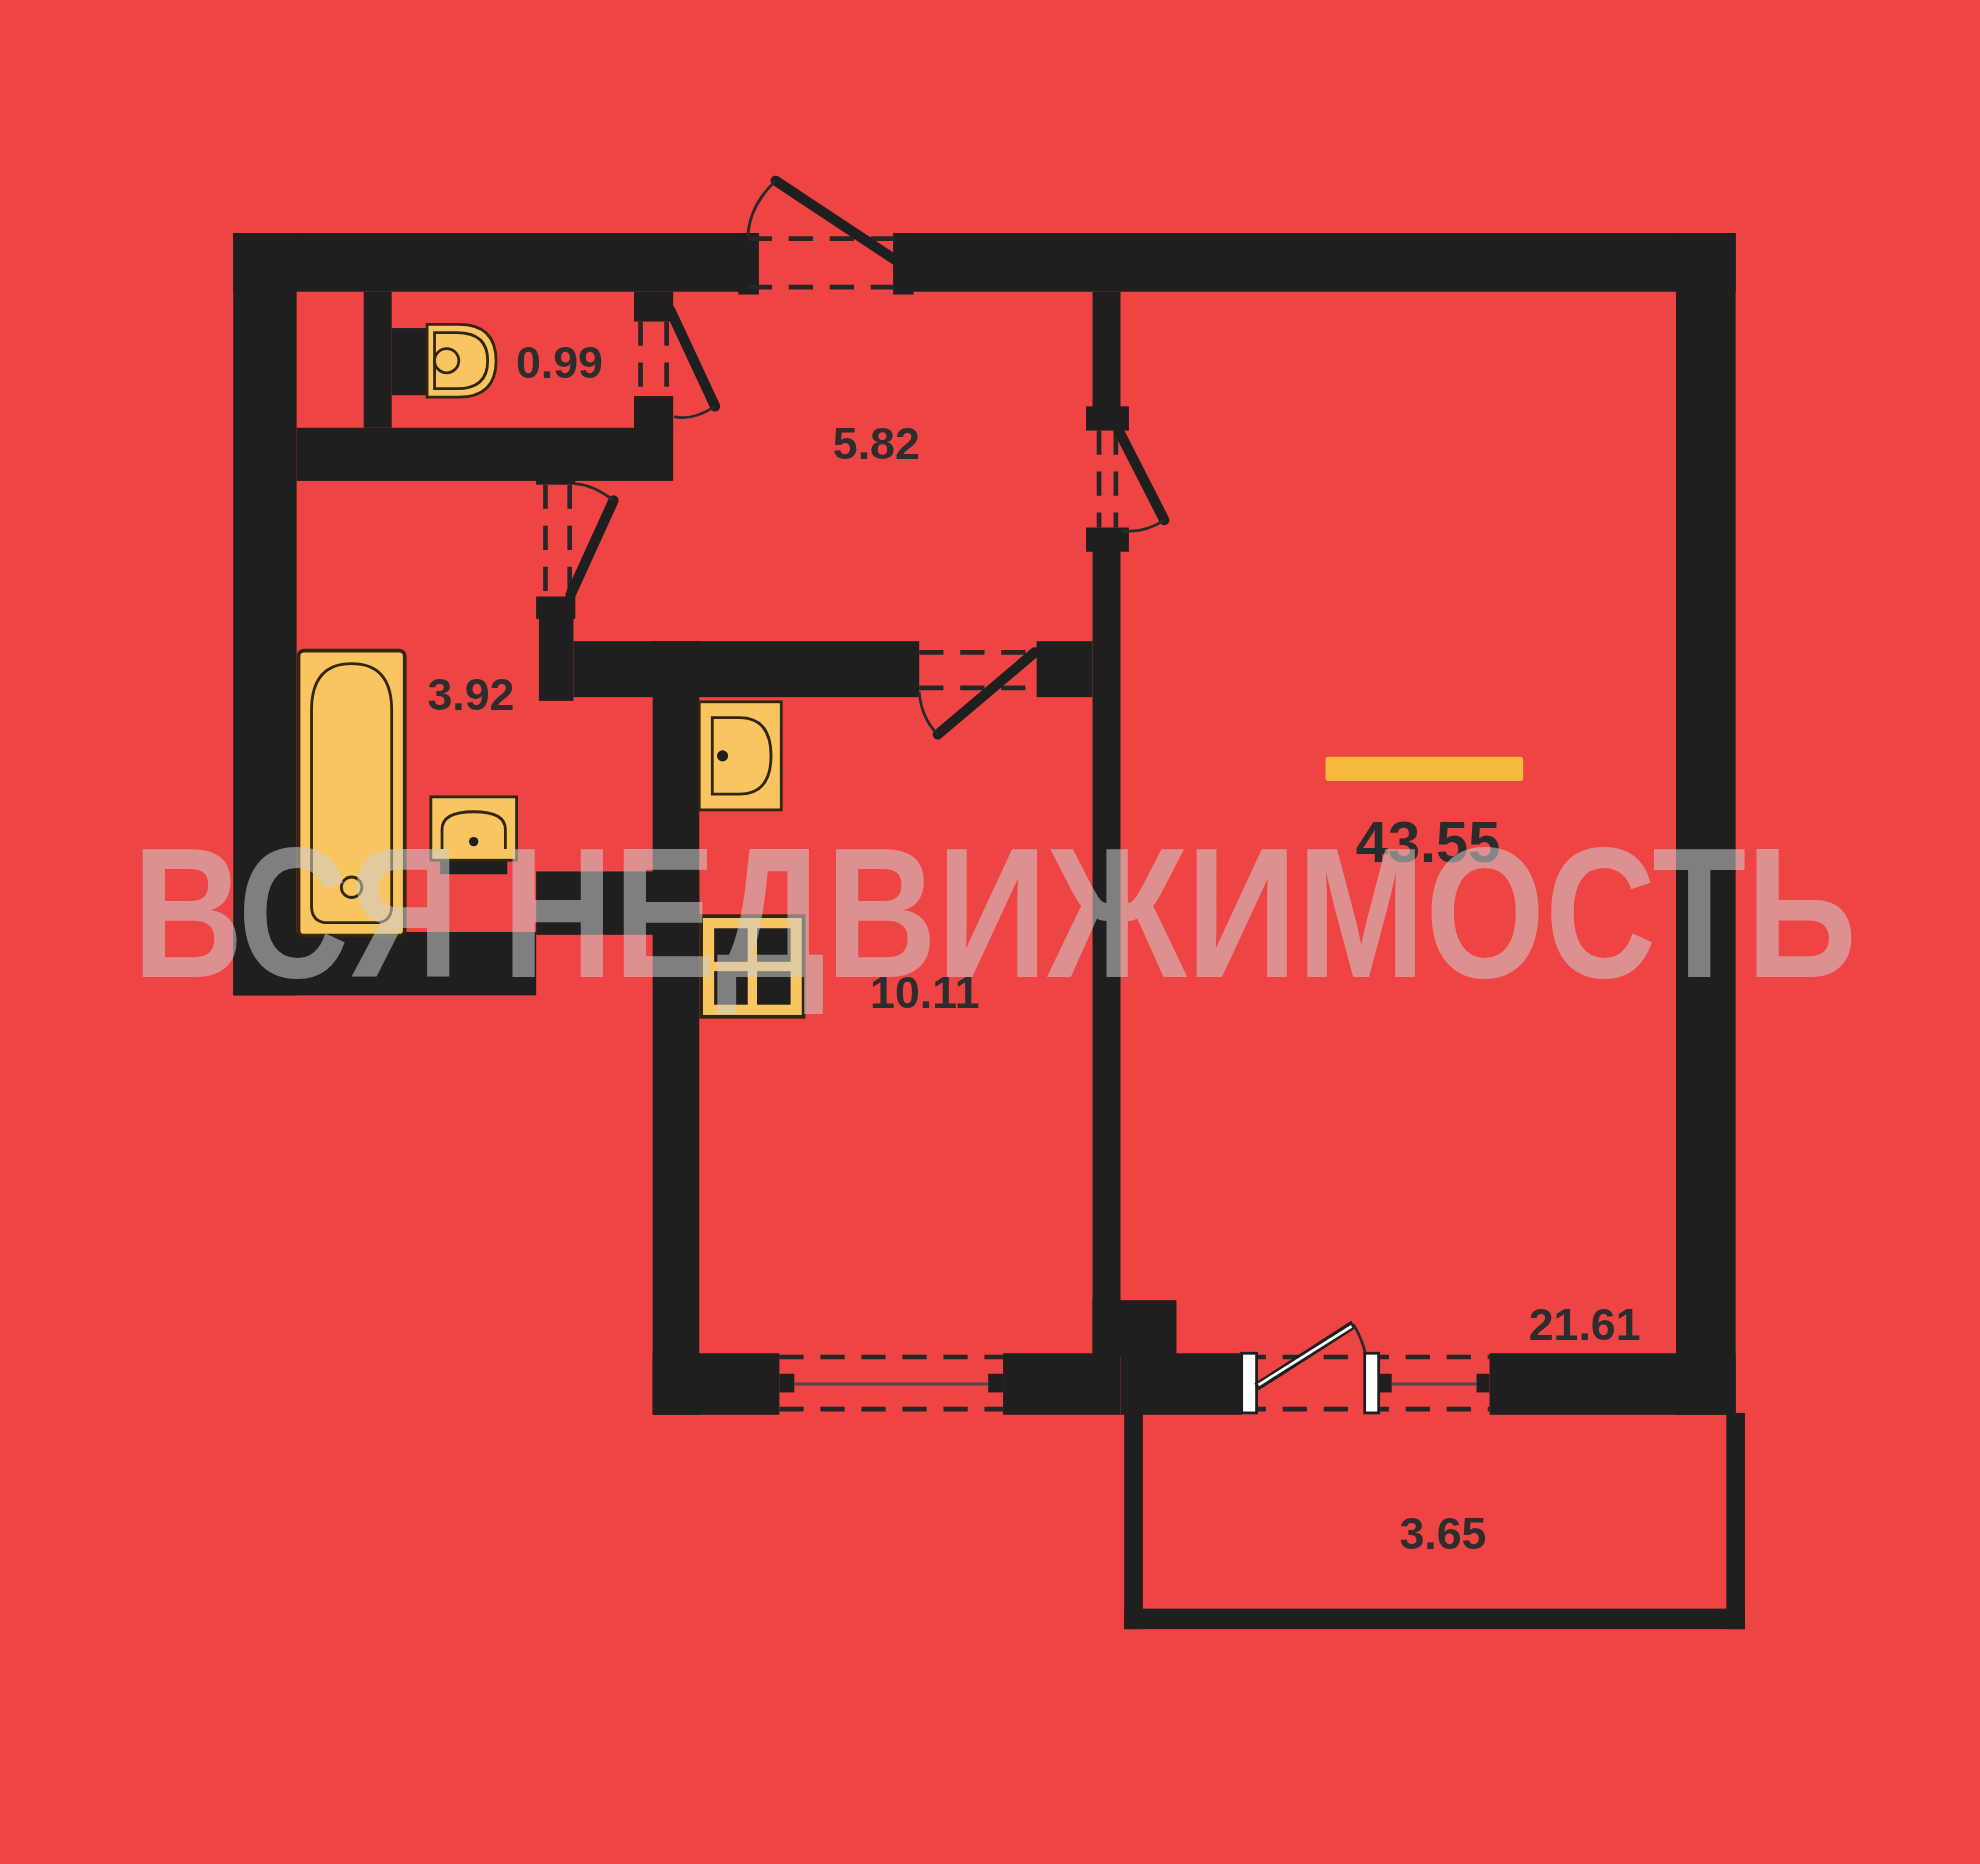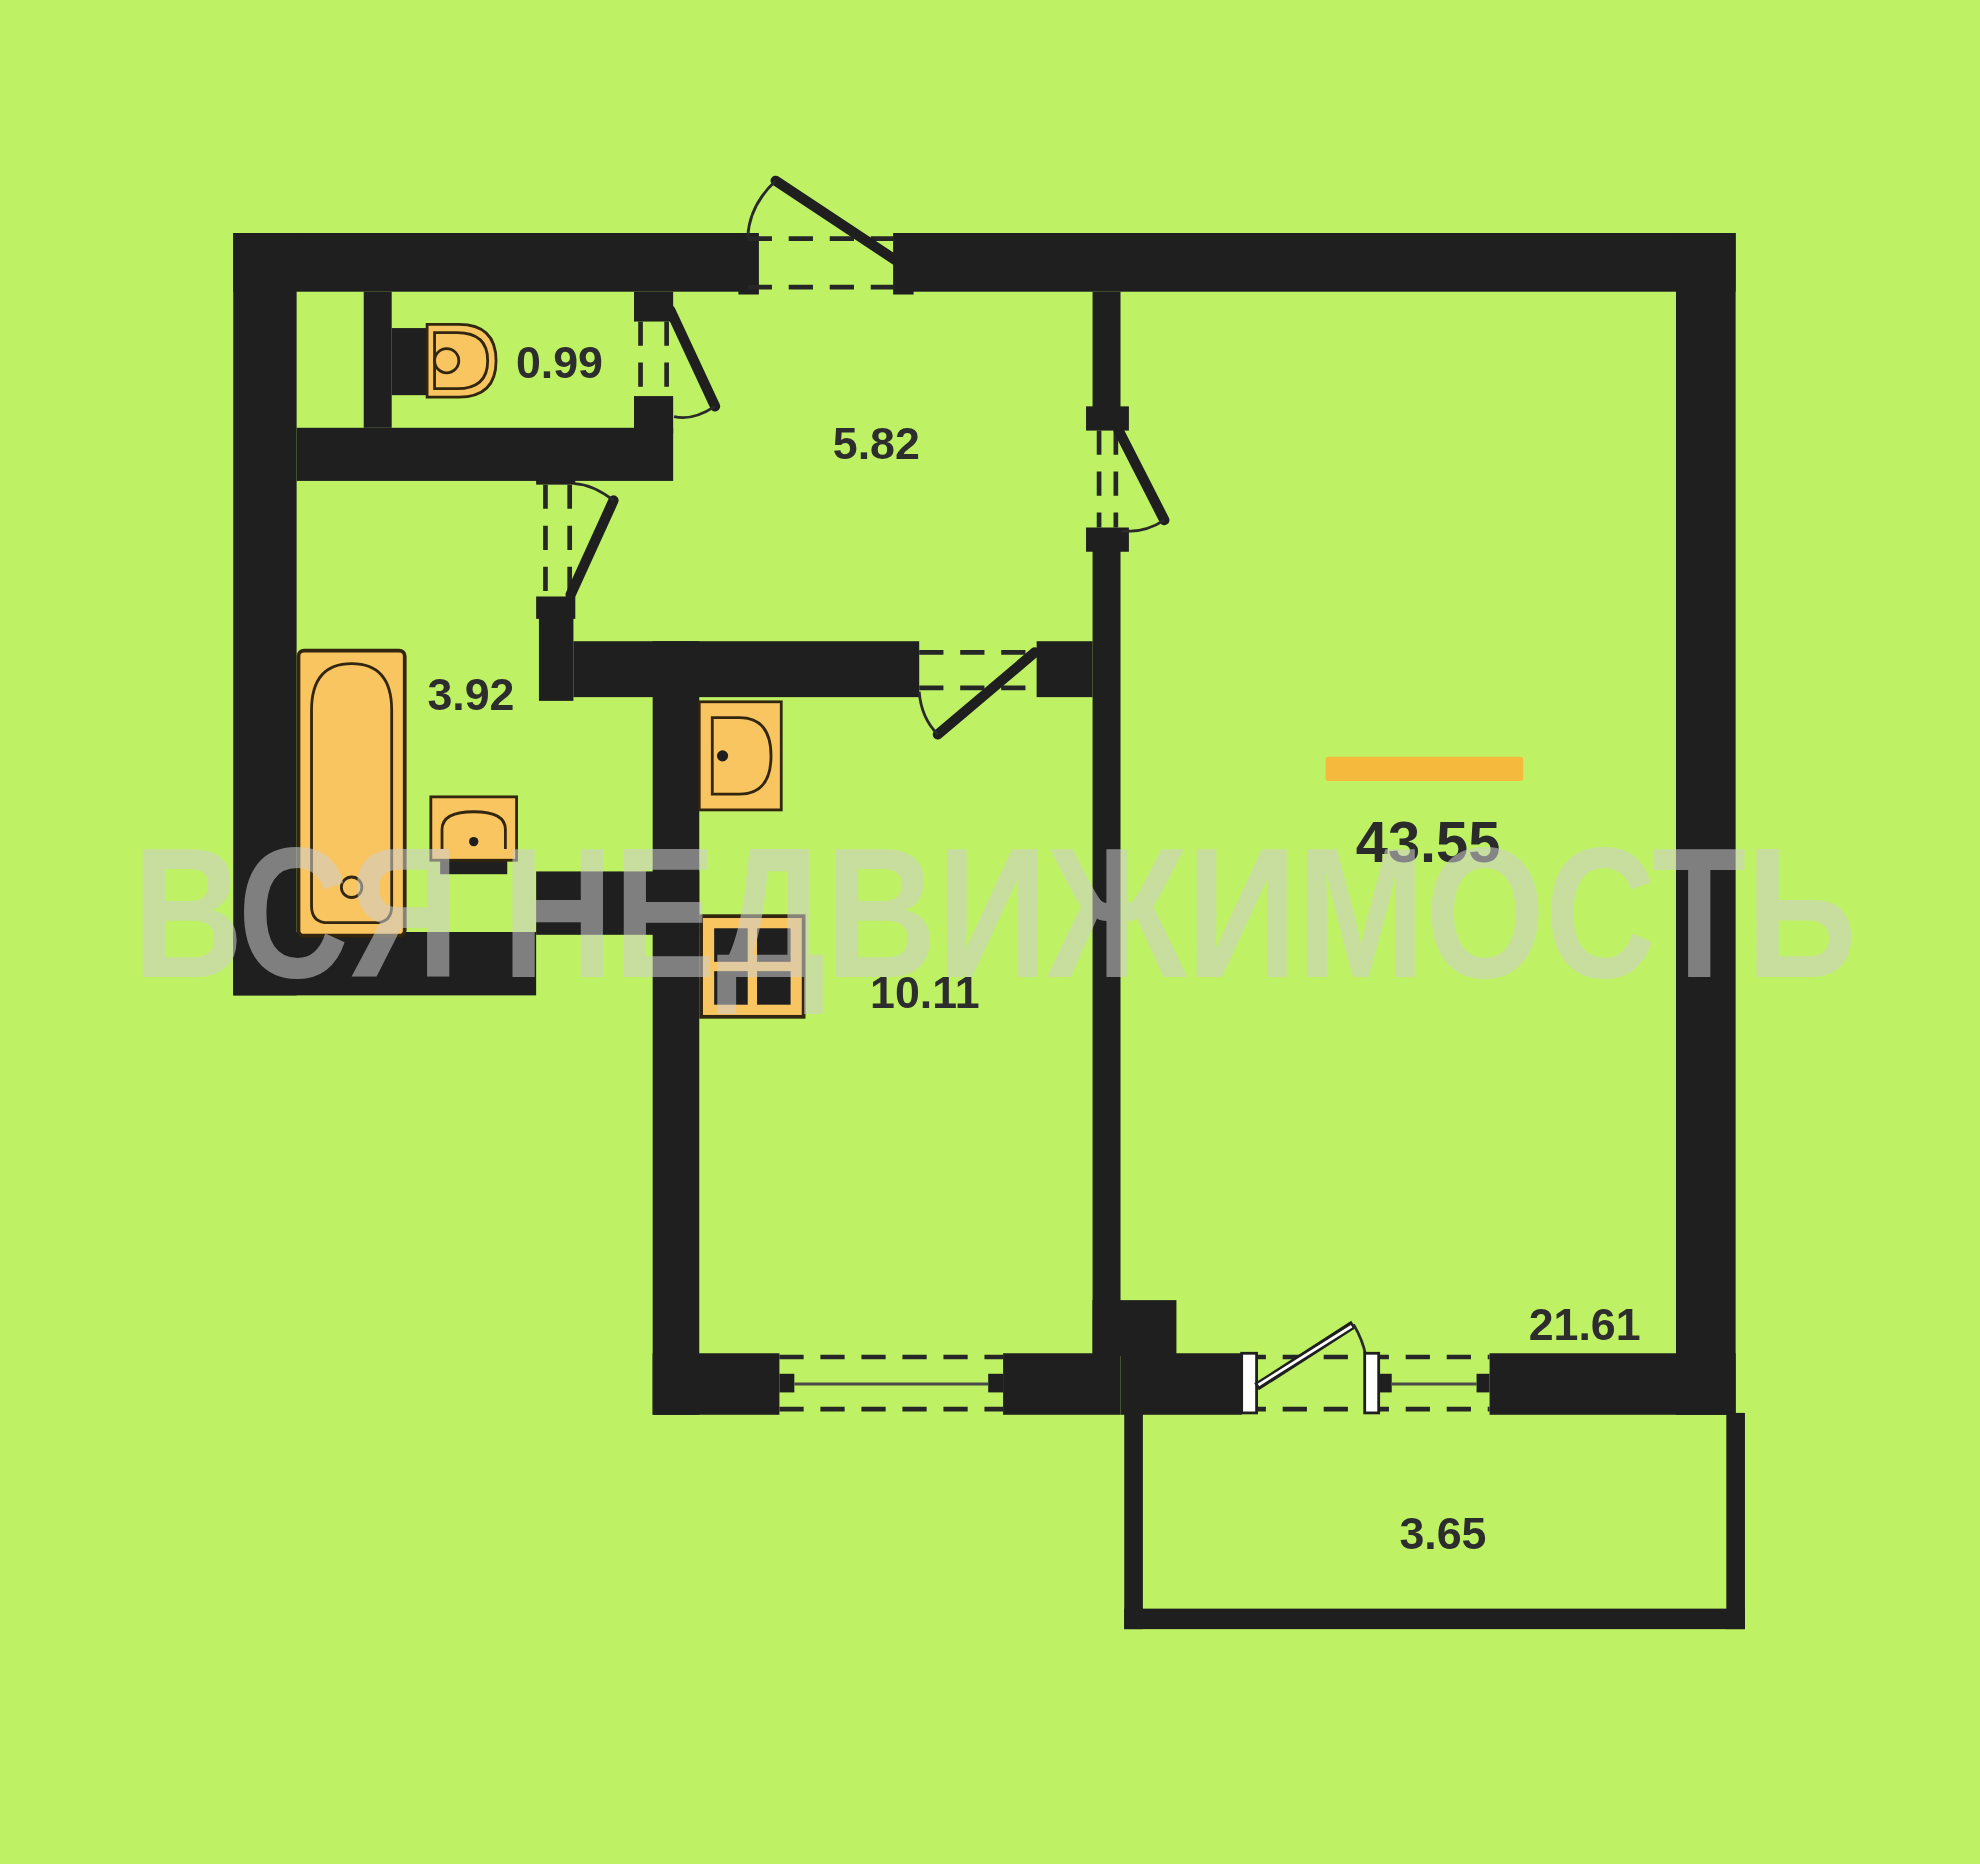--- a/index.html
+++ b/index.html
@@ -1,16 +1,16 @@
 <!DOCTYPE html>
 <html style="font-size:15px"><head>
 <meta charset="utf-8">
 <style>
   html,body{margin:0;padding:0;background:#ffffff;}
-  .stage{position:relative;width:1981px;height:1864px;background:#bef264;overflow:hidden;
+  .stage{position:relative;width:1981px;height:1864px;background:#ef4444;overflow:hidden;
          font-family:"Liberation Sans", sans-serif;}
   svg{display:block}
   .wall{fill:#1f1f1f;stroke:none}
   .dash{stroke:#262626;stroke-width:5;fill:none;stroke-dasharray:26 18}
   .leaf{stroke:#1f1f1f;stroke-width:11;fill:none;stroke-linecap:round}
   .leafthin{stroke:#1f1f1f;stroke-width:9;fill:none;stroke-linecap:butt}
   .leafcore{stroke:#ffffff;stroke-width:3;fill:none}
   .arc{stroke:#2a2a2a;stroke-width:3;fill:none}
   .frame{fill:#ffffff;stroke:#1f1f1f;stroke-width:3}
   .winline{stroke:#4a4a4a;stroke-width:3}

